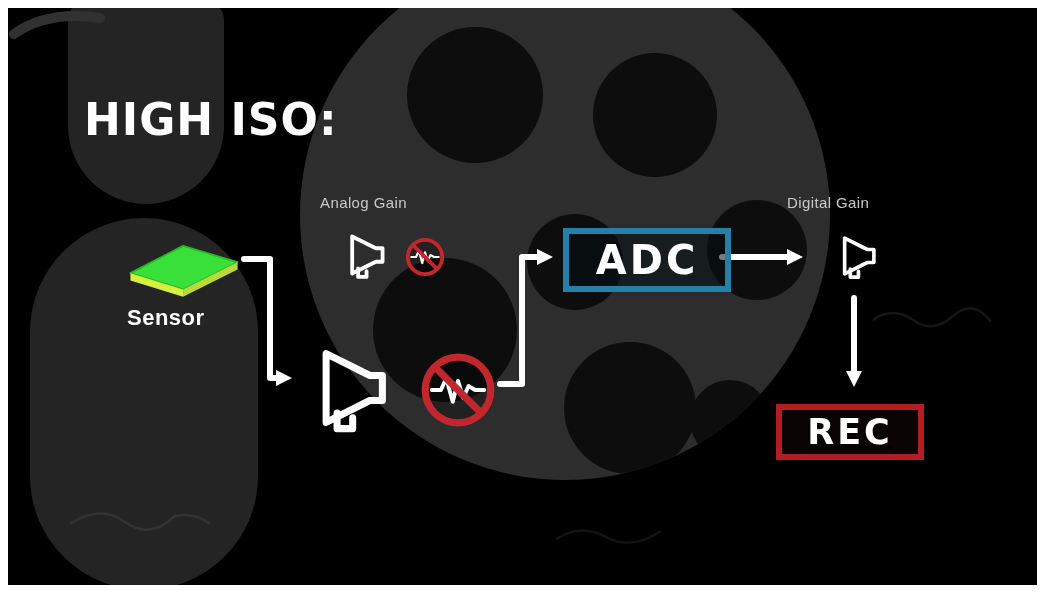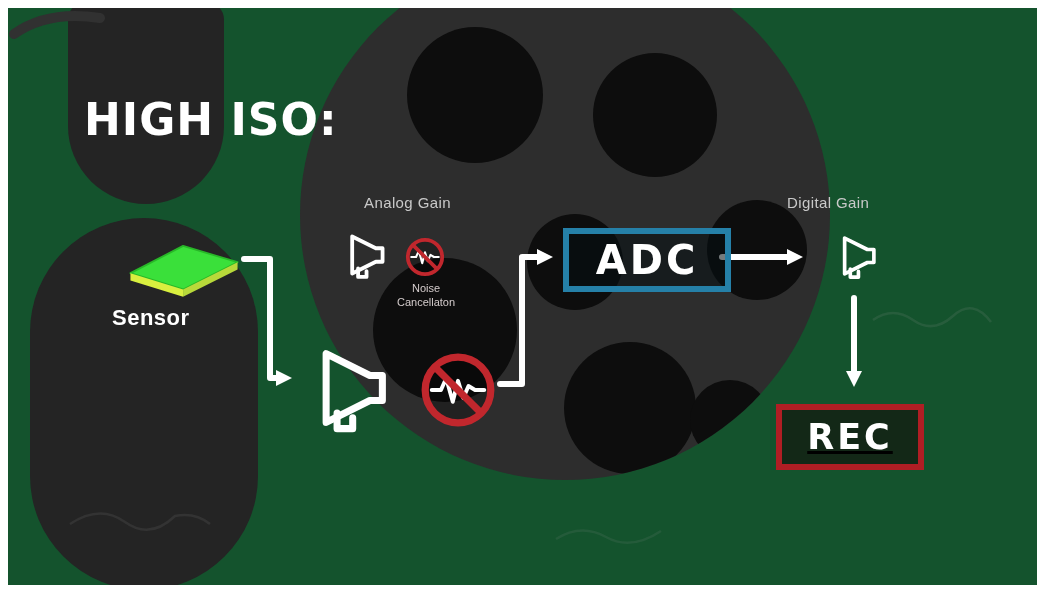--- a/index.html
+++ b/index.html
@@ -3,21 +3,21 @@
 <meta charset="utf-8">
 <style>
   html,body{margin:0;padding:0;background:#ffffff;}
   .frame{
     width:1045px;height:593px;box-sizing:border-box;
     padding:8px;background:#ffffff;position:relative;
     font-family:"Liberation Sans",sans-serif;
   }
   .canvas{
     position:relative;width:1029px;height:577px;overflow:hidden;
-    background:#14532d;
+    background:#000000;
   }
   
   .bg-shape{position:absolute;background:#242424;}
   .shield{left:60px;top:-6px;width:156px;height:202px;border-radius:18px 18px 80px 80px;}
   .pill{left:22px;top:210px;width:228px;height:372px;border-radius:114px;}
   .reel{
     position:absolute;left:292px;top:-58px;width:530px;height:530px;
     border-radius:50%;background:#2d2d2d;overflow:hidden;
   }
   .hole{position:absolute;border-radius:50%;background:#0d0d0d;}
@@ -31,35 +31,35 @@
   .scribbles{position:absolute;left:0;top:0;pointer-events:none;}
   
   .title{
     position:absolute;left:76px;top:86px;margin:0;
     font:800 44px "DejaVu Sans",sans-serif;color:#ffffff;letter-spacing:1px;
   }
   .gain-label{
     position:absolute;font-size:15px;color:#c9c9c9;letter-spacing:.4px;
   }
   .sensor-label{
-    position:absolute;left:104px;top:297px;font-size:22px;font-weight:600;
+    position:absolute;left:119px;top:297px;font-size:22px;font-weight:600;
     color:#ffffff;letter-spacing:.5px;
   }
   .noise-label{
     position:absolute;left:372px;top:273px;width:92px;text-align:center;
     font-size:11px;line-height:1.3;color:#d4cccc;
   }
   
   .node{position:absolute;}
   .flowbox{
     position:absolute;box-sizing:border-box;display:flex;align-items:center;justify-content:center;
     background:rgba(6,14,18,.55);
   }
   .adc-box{left:555px;top:220px;width:168px;height:64px;border:6px solid #2580a8;}
-  .rec-box{left:768px;top:396px;width:148px;height:66px;border:6px solid #b01e24;background:rgba(18,6,6,.55);text-decoration:underline;}
+  .rec-box{left:768px;top:396px;width:148px;height:56px;border:6px solid #b01e24;background:rgba(18,6,6,.55);text-decoration:underline;}
   .flowbox .boxtext{
     font:800 40px "DejaVu Sans",sans-serif;color:#ffffff;letter-spacing:3px;
   }
   .rec-box .boxtext{font-size:35px;}
   .arrows{position:absolute;left:0;top:0;pointer-events:none;}
 </style>
 </head>
 <body>
 
 <div class="frame">
@@ -99,36 +99,32 @@
       </g>
     </svg>
 
     <svg class="node" style="left:117px;top:227px;" width="118" height="69" viewBox="0 0 130 76">
       <polygon points="6,42 64,12 124,30 64,60" fill="#3ae03a" stroke="#28b828" stroke-width="2" stroke-linejoin="round"></polygon>
       <polygon points="6,42 64,60 64,68 6,50" fill="#d9ef3f"></polygon>
       <polygon points="64,60 124,30 124,38 64,68" fill="#b8d93a"></polygon>
     </svg>
     <div class="sensor-label">Sensor</div>
 
-    <div class="gain-label" style="left:312px;top:186px;margin-left:44px;">Analog Gain</div>
+    <div class="gain-label" style="left:312px;top:186px;">Analog Gain</div>
     <svg class="node" style="left:329px;top:220px;" width="54" height="54" viewBox="0 0 64 64">
       <g stroke="#ffffff" stroke-width="4.5" fill="none" stroke-linejoin="round" stroke-linecap="round">
         <path d="M54 24 H46 L18 10 V54 L46 40 H54 Z"></path>
         <path d="M25 48 V58 H35 V51"></path>
       </g>
     </svg>
     <svg class="node" style="left:395px;top:227px;" width="44" height="44" viewBox="0 0 64 64">
       <circle cx="32" cy="32" r="25" stroke="#c1272d" stroke-width="5.5" fill="rgba(0,0,0,0.25)"></circle>
       <polyline points="12,32 19,32 23,23 28,41 32,25 36,38 40,29 45,32 52,32" stroke="#ffffff" stroke-width="3" fill="none" stroke-linejoin="round" stroke-linecap="round"></polyline>
       <line x1="15" y1="15" x2="49" y2="49" stroke="#c1272d" stroke-width="5.5" stroke-linecap="round"></line>
     </svg>
-    <div class="noise-label">
-      <span>Noise</span><br>
-      <span>Cancellaton</span>
-    </div>
 
     <svg class="node" style="left:290px;top:330px;" width="100" height="100" viewBox="0 0 64 64">
       <g stroke="#ffffff" stroke-width="4.5" fill="none" stroke-linejoin="round" stroke-linecap="round">
         <path d="M54 24 H46 L18 10 V54 L46 40 H54 Z"></path>
         <path d="M25 48 V58 H35 V51"></path>
       </g>
     </svg>
     <svg class="node" style="left:408px;top:340px;" width="84" height="84" viewBox="0 0 64 64">
       <circle cx="32" cy="32" r="25" stroke="#c1272d" stroke-width="5.5" fill="rgba(0,0,0,0.25)"></circle>
       <polyline points="12,32 19,32 23,23 28,41 32,25 36,38 40,29 45,32 52,32" stroke="#ffffff" stroke-width="3" fill="none" stroke-linejoin="round" stroke-linecap="round"></polyline>

